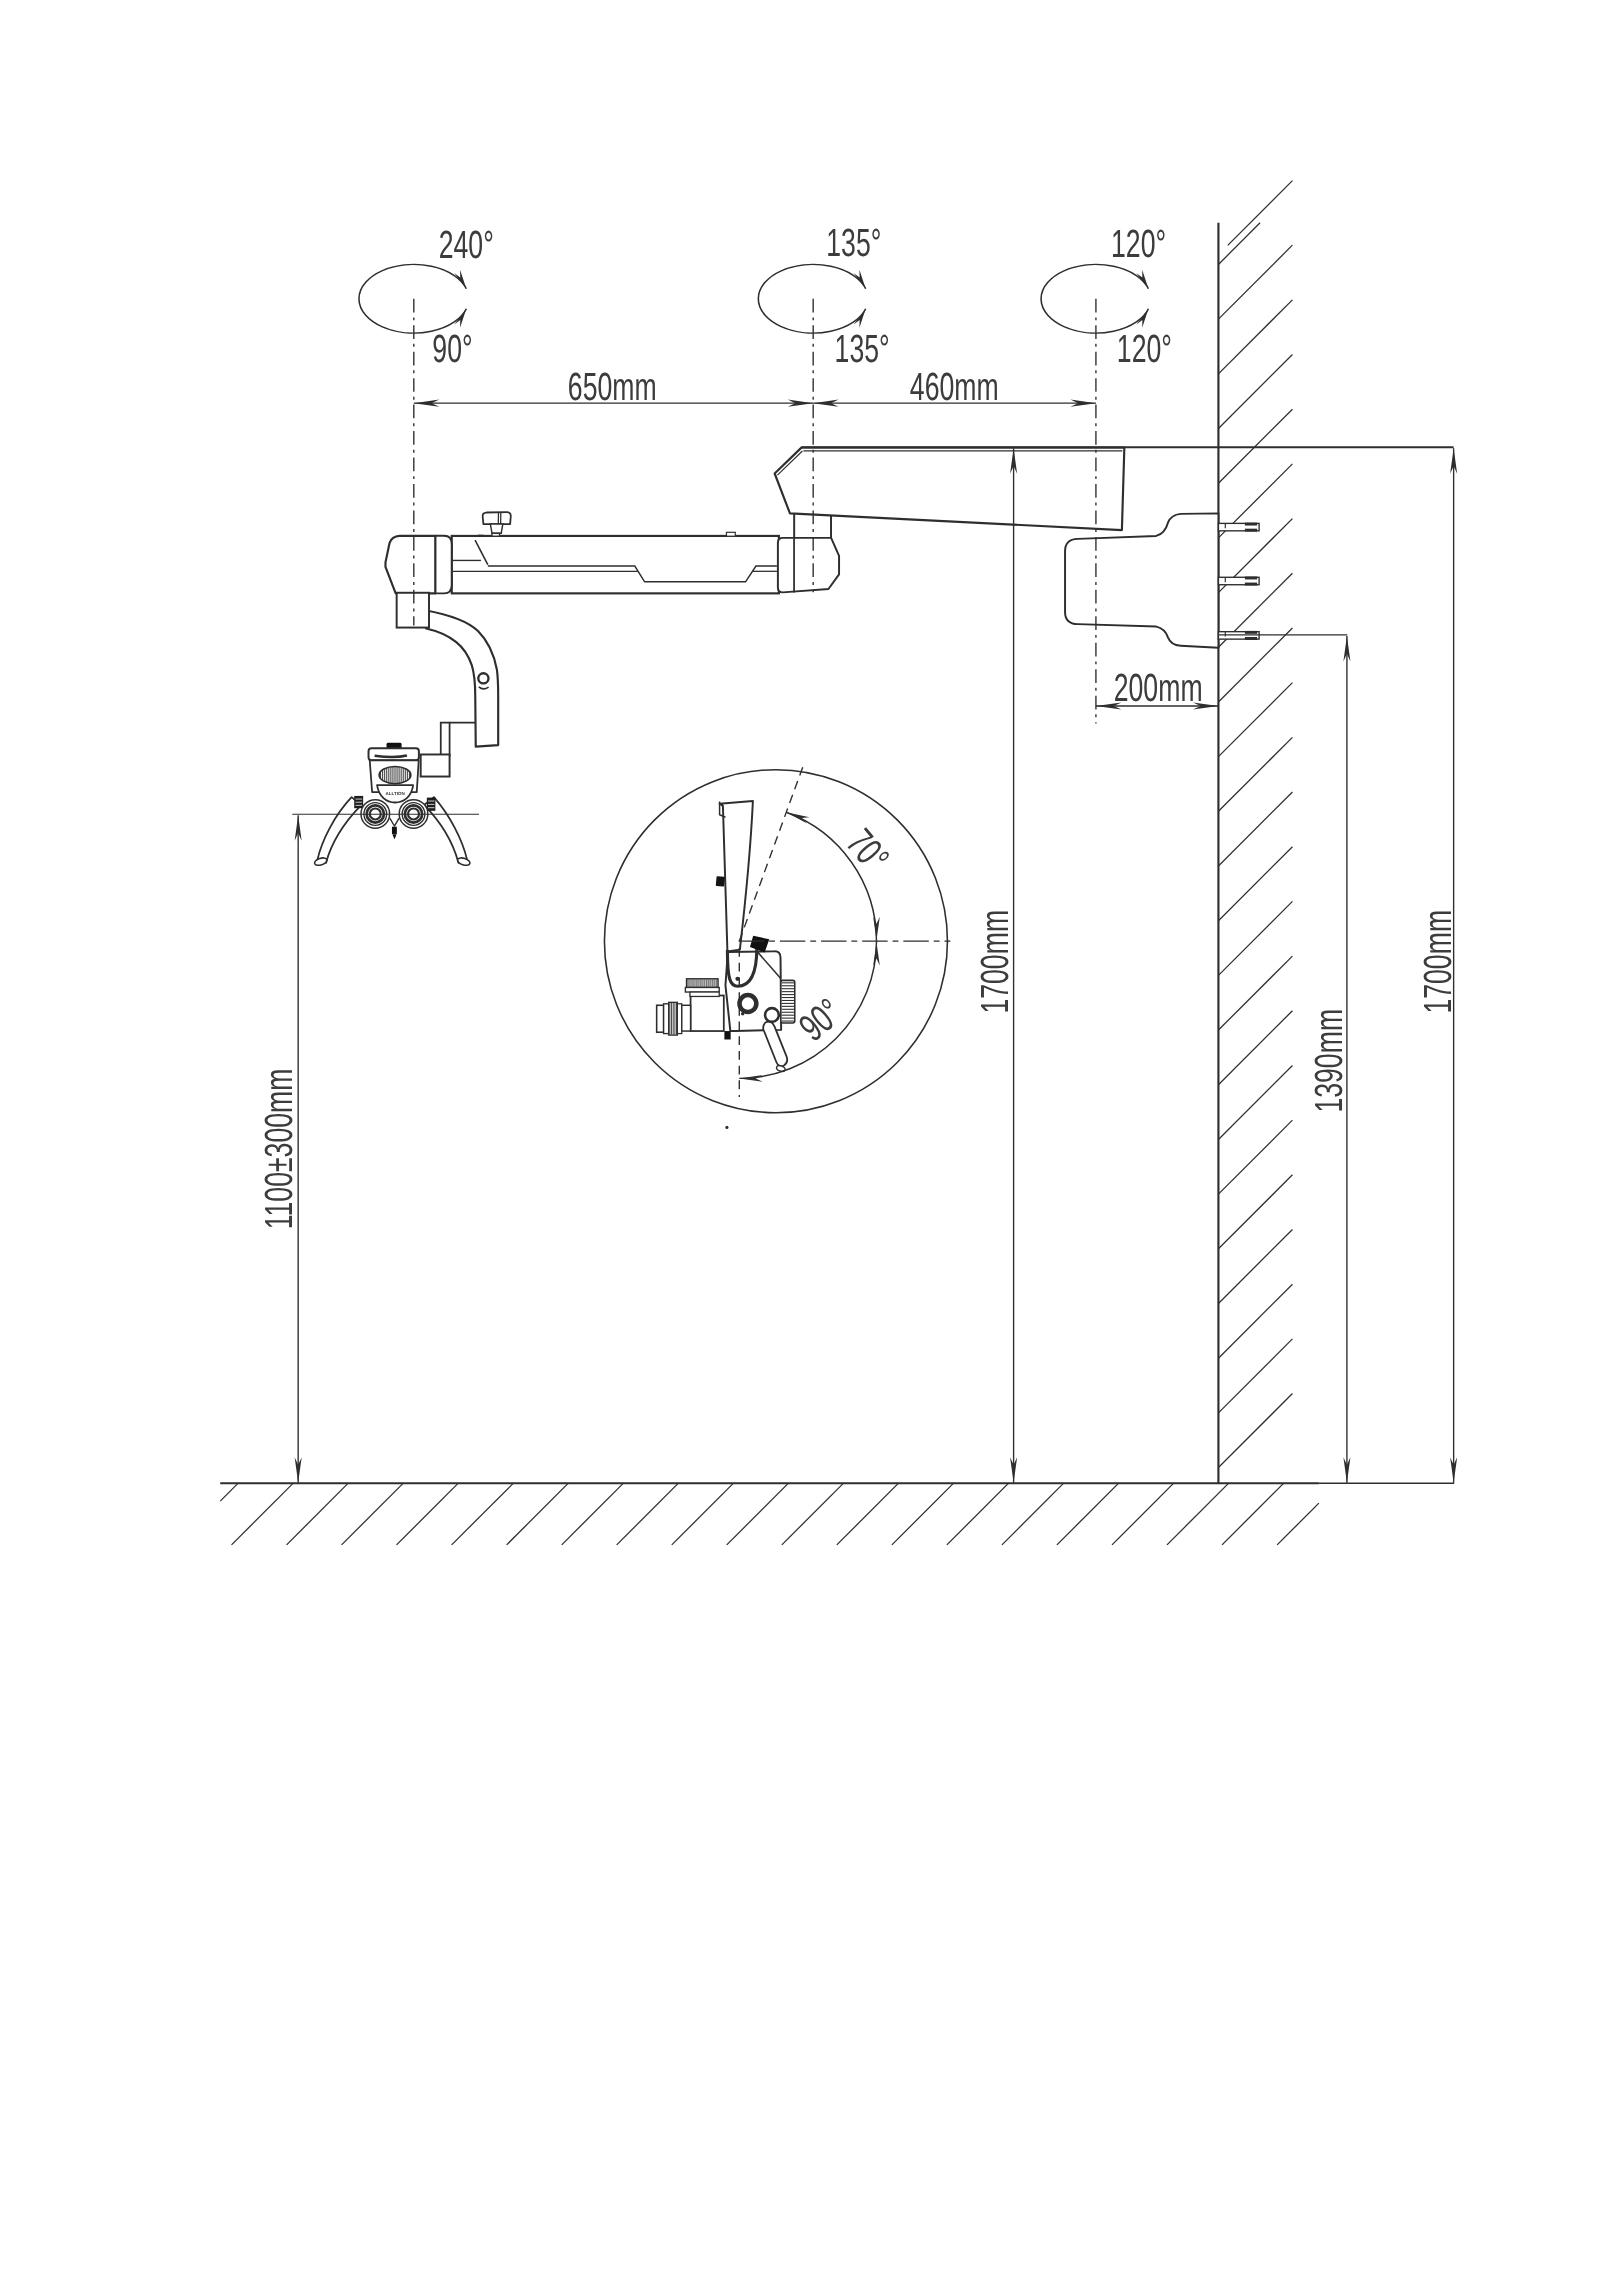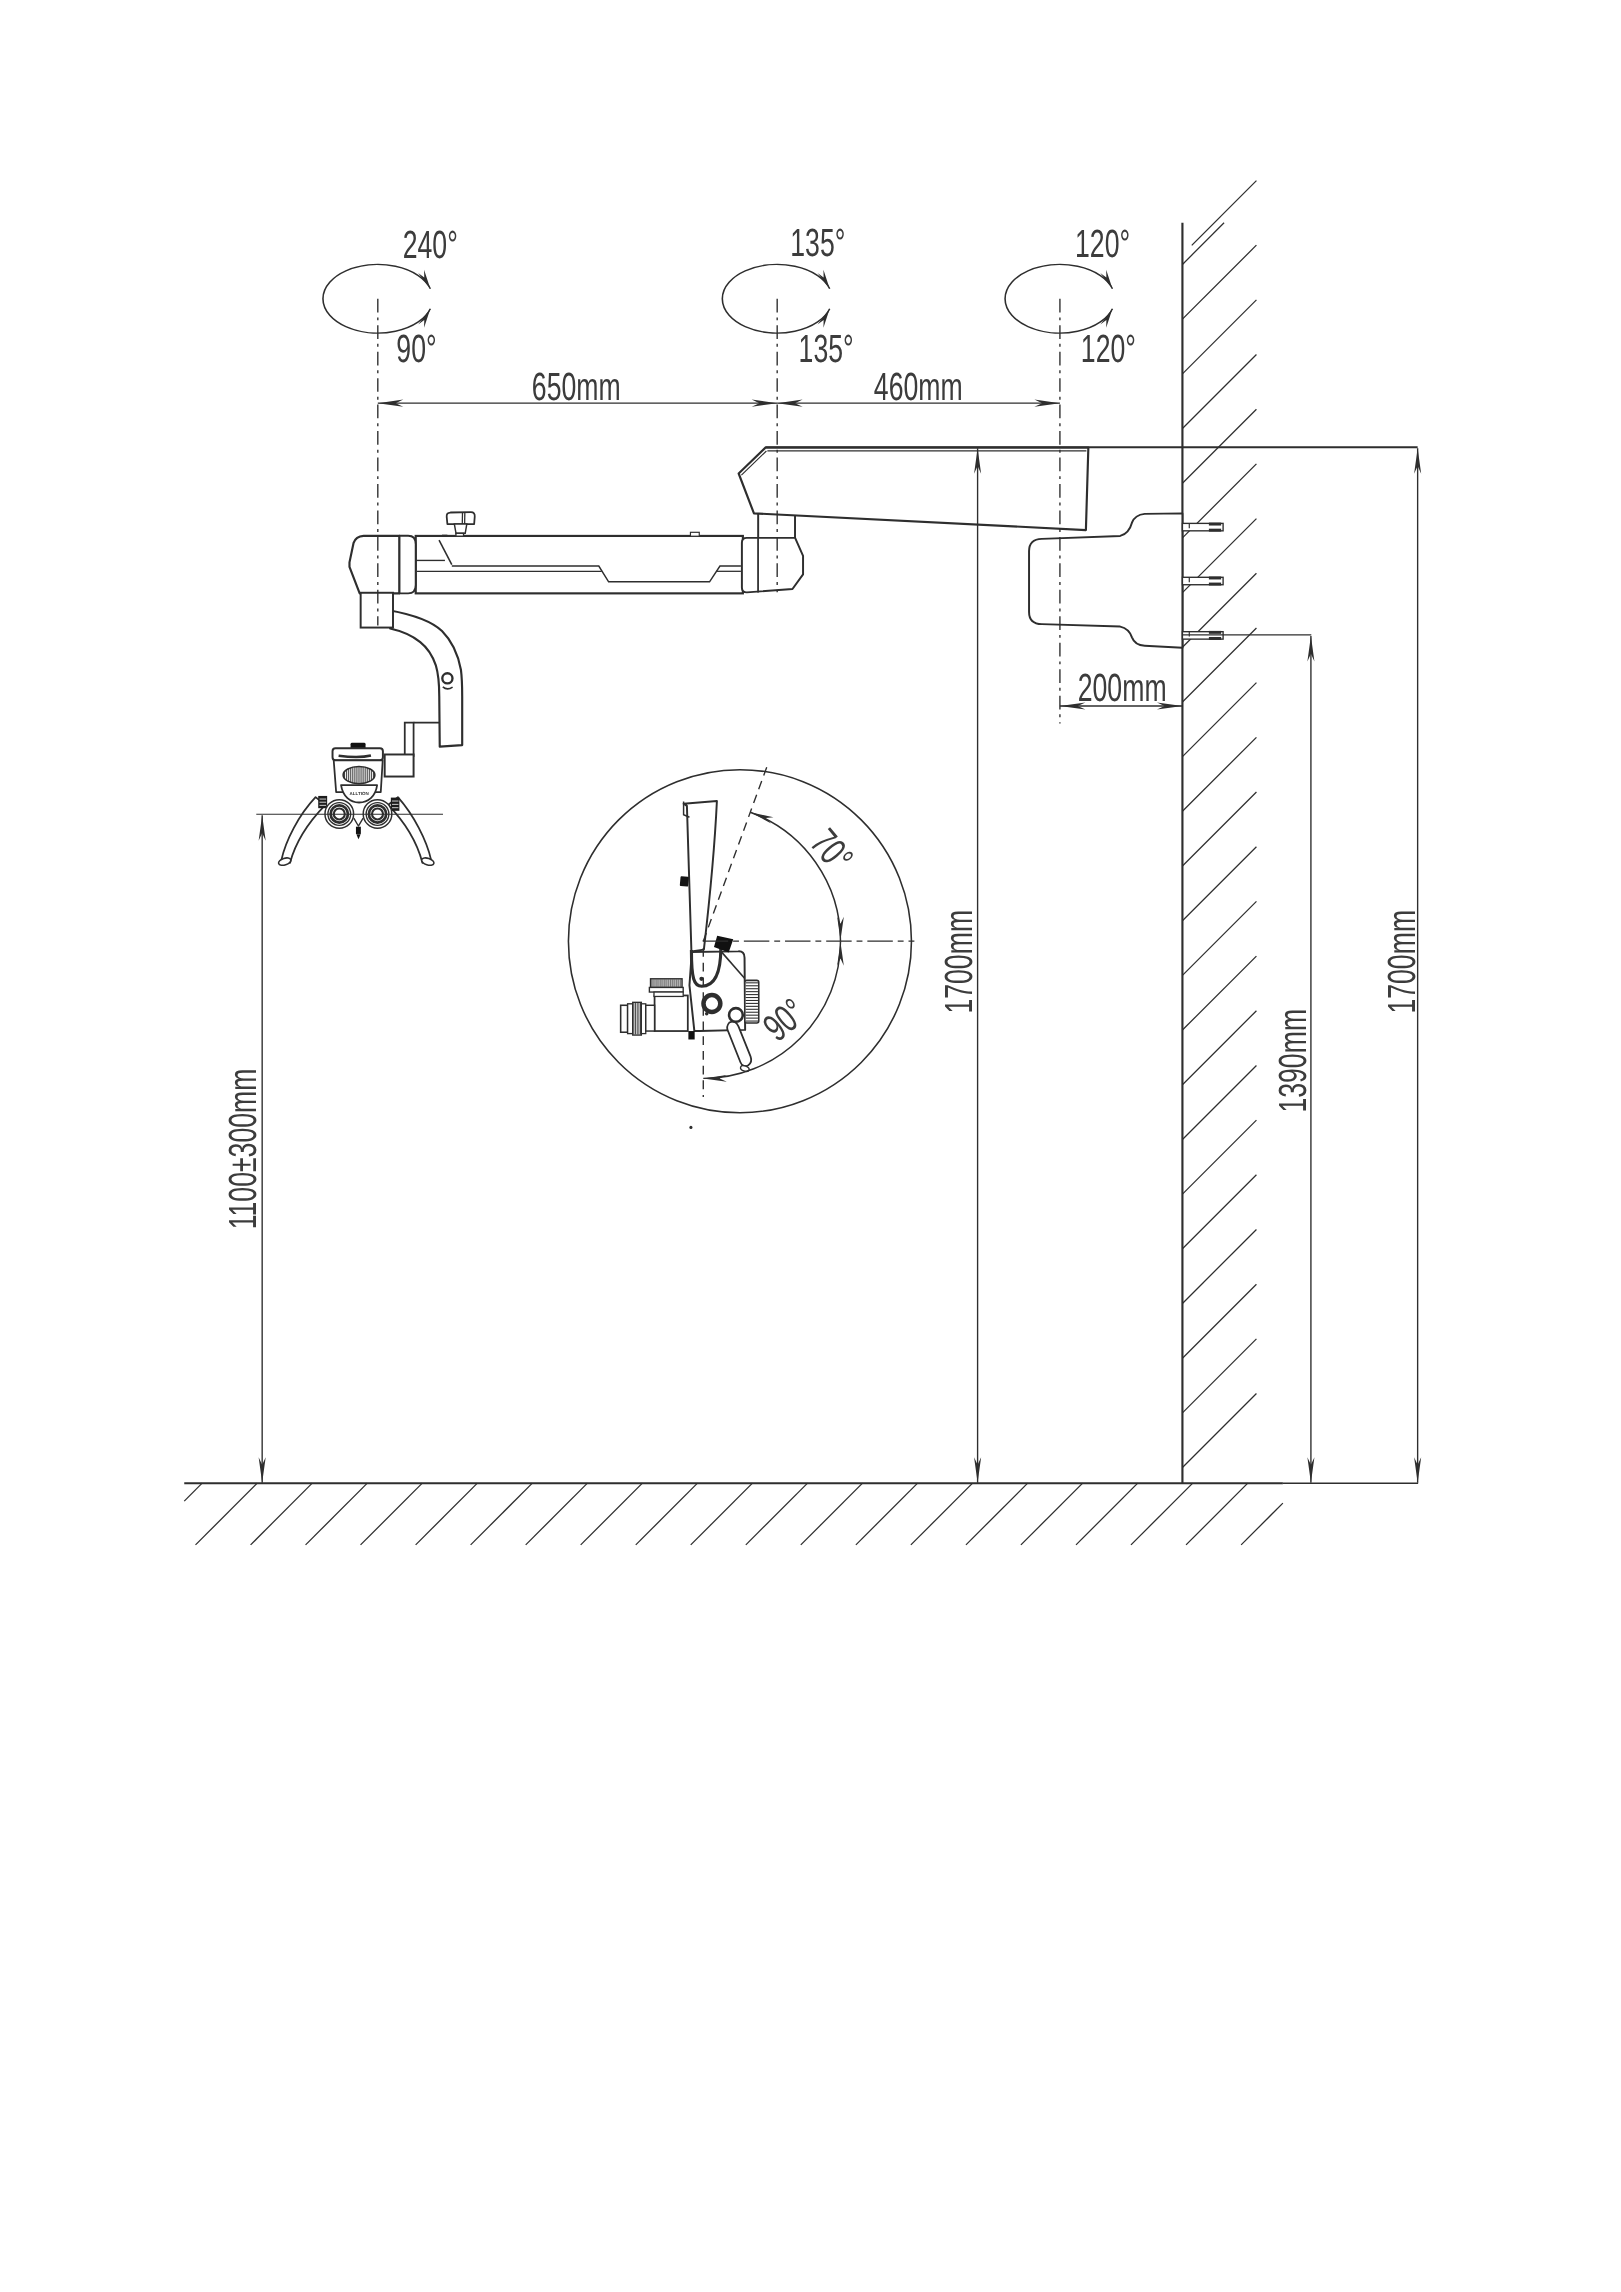--- a/index.html
+++ b/index.html
@@ -1,17 +1,17 @@
 <!DOCTYPE html>
 <html><head>
 <meta charset="utf-8">
 <style>
 html,body{margin:0;padding:0;background:#fff;}
 *{-webkit-font-smoothing:antialiased;}
-#page{position:relative;width:1581px;height:2293px;overflow:hidden;}
+#page{position:relative;width:1581px;height:2293px;overflow:hidden;padding-left:36px;}
 </style>
 </head>
 <body>
 <div id="page">
 <svg text-rendering="geometricPrecision" width="1621" height="2293" viewBox="0 0 1654 2339">
 <rect width="1654" height="2339" fill="#ffffff"></rect>
 
 <g stroke="#2e2e2e" stroke-width="1.3" fill="none">
 <line x1="1216.0" y1="250.0" x2="1282.0" y2="184.0"></line>
 <line x1="1206.5" y1="269.5" x2="1249.0" y2="227.0"></line>

